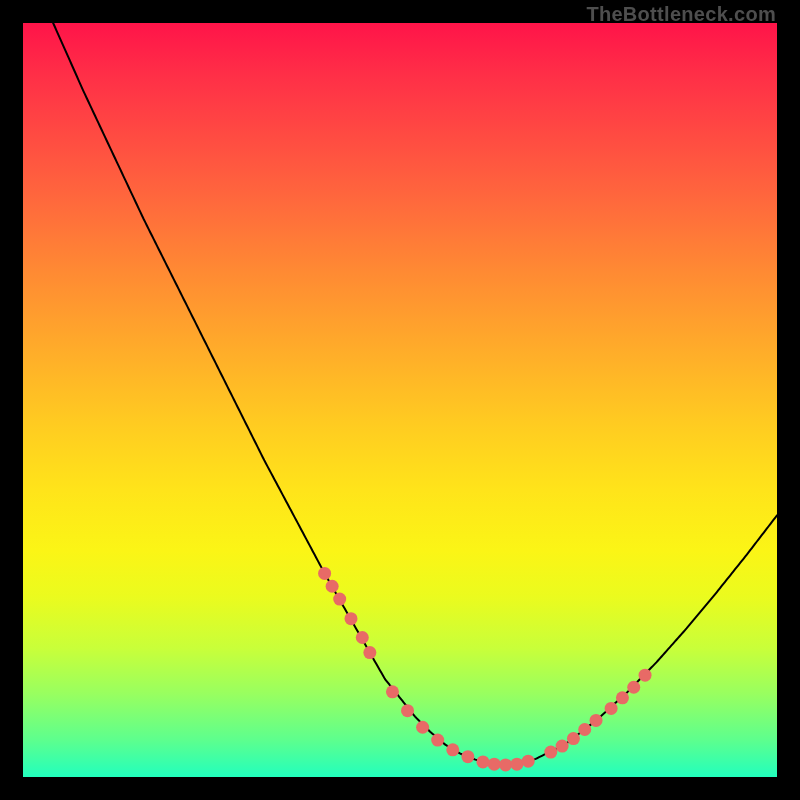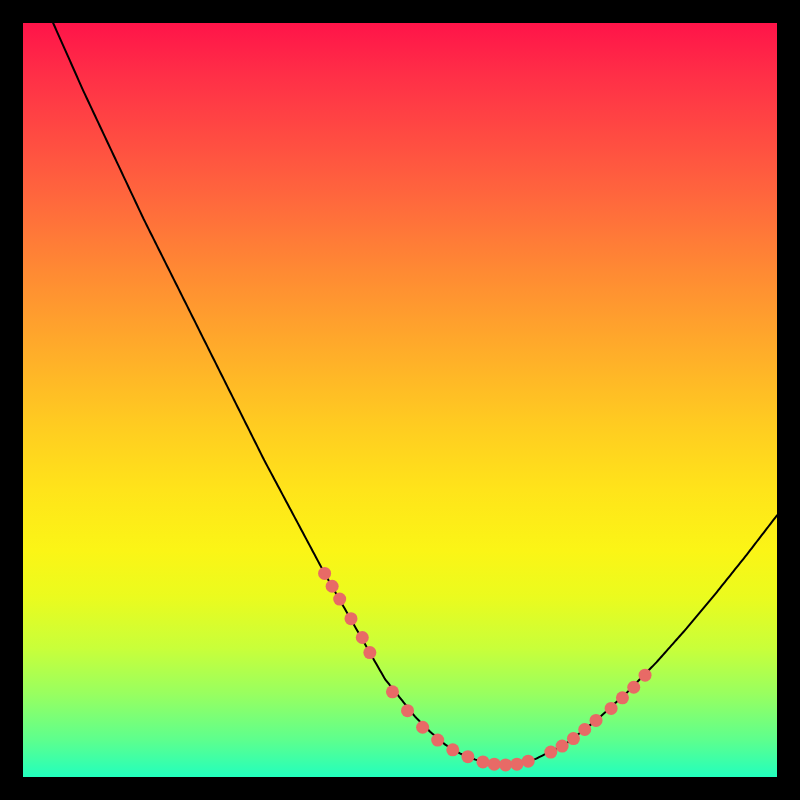--- a/index.html
+++ b/index.html
@@ -95,14 +95,15 @@
           <circle cx="561.73" cy="706.50" r="6.5" fill="#e86a66"></circle>
           <circle cx="573.04" cy="697.45" r="6.5" fill="#e86a66"></circle>
           <circle cx="588.12" cy="685.39" r="6.5" fill="#e86a66"></circle>
           <circle cx="599.43" cy="674.83" r="6.5" fill="#e86a66"></circle>
           <circle cx="610.74" cy="664.27" r="6.5" fill="#e86a66"></circle>
           <circle cx="622.05" cy="652.21" r="6.5" fill="#e86a66"></circle>
         </g>
     </svg>
   </div>
 
+  <div class="watermark">TheBottleneck.com</div>
 
 </div>
 
 </body></html>

